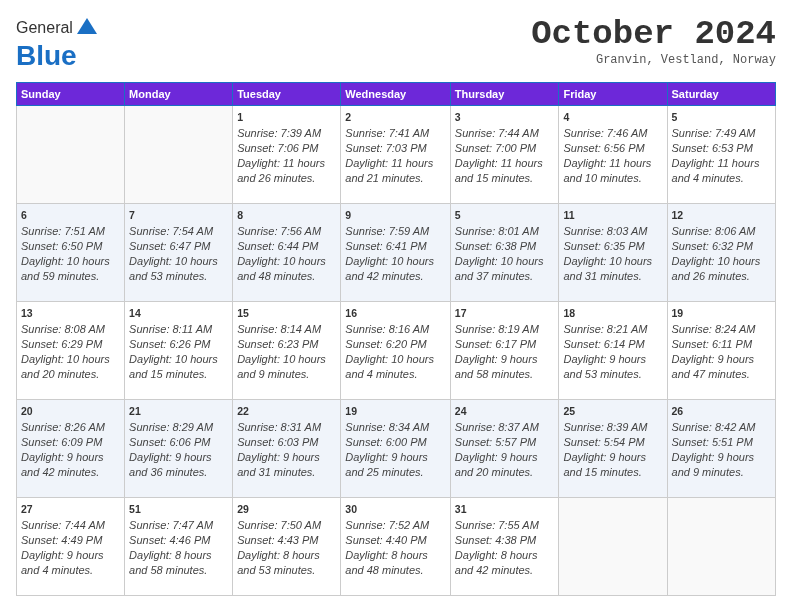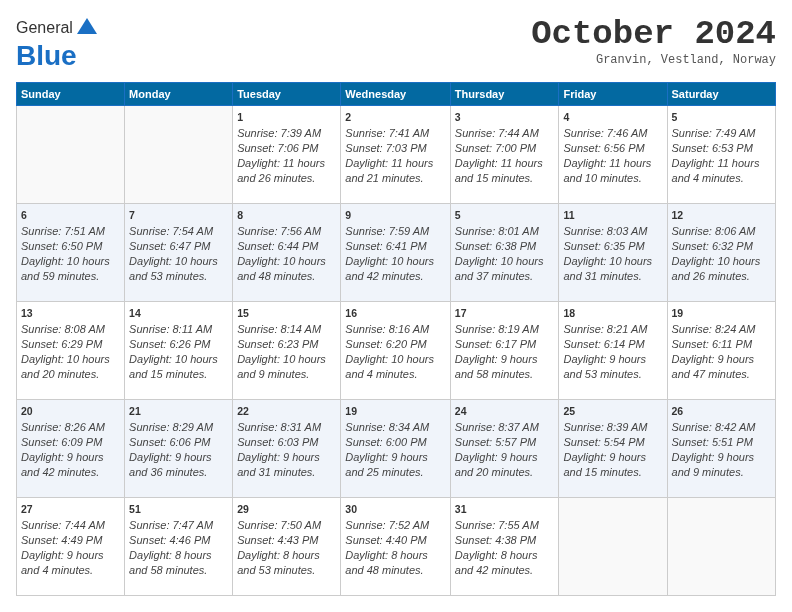--- a/index.html
+++ b/index.html
@@ -48,21 +48,21 @@
       font-size: 12px;
       color: #555;
     }
     .calendar {
       width: 100%;
       border-collapse: collapse;
       flex: 1;
       font-size: 9.5px;
     }
     .calendar thead tr th {
-      background-color: #0369a1;
+      background-color: #6d28d9;
       color: #fff;
       font-size: 11px;
       font-weight: bold;
       padding: 5px 4px;
       text-align: left;
       border: 1px solid #1a6fc4;
     }
     .calendar tbody tr td {
       border: 1px solid #ccc;
       vertical-align: top;

